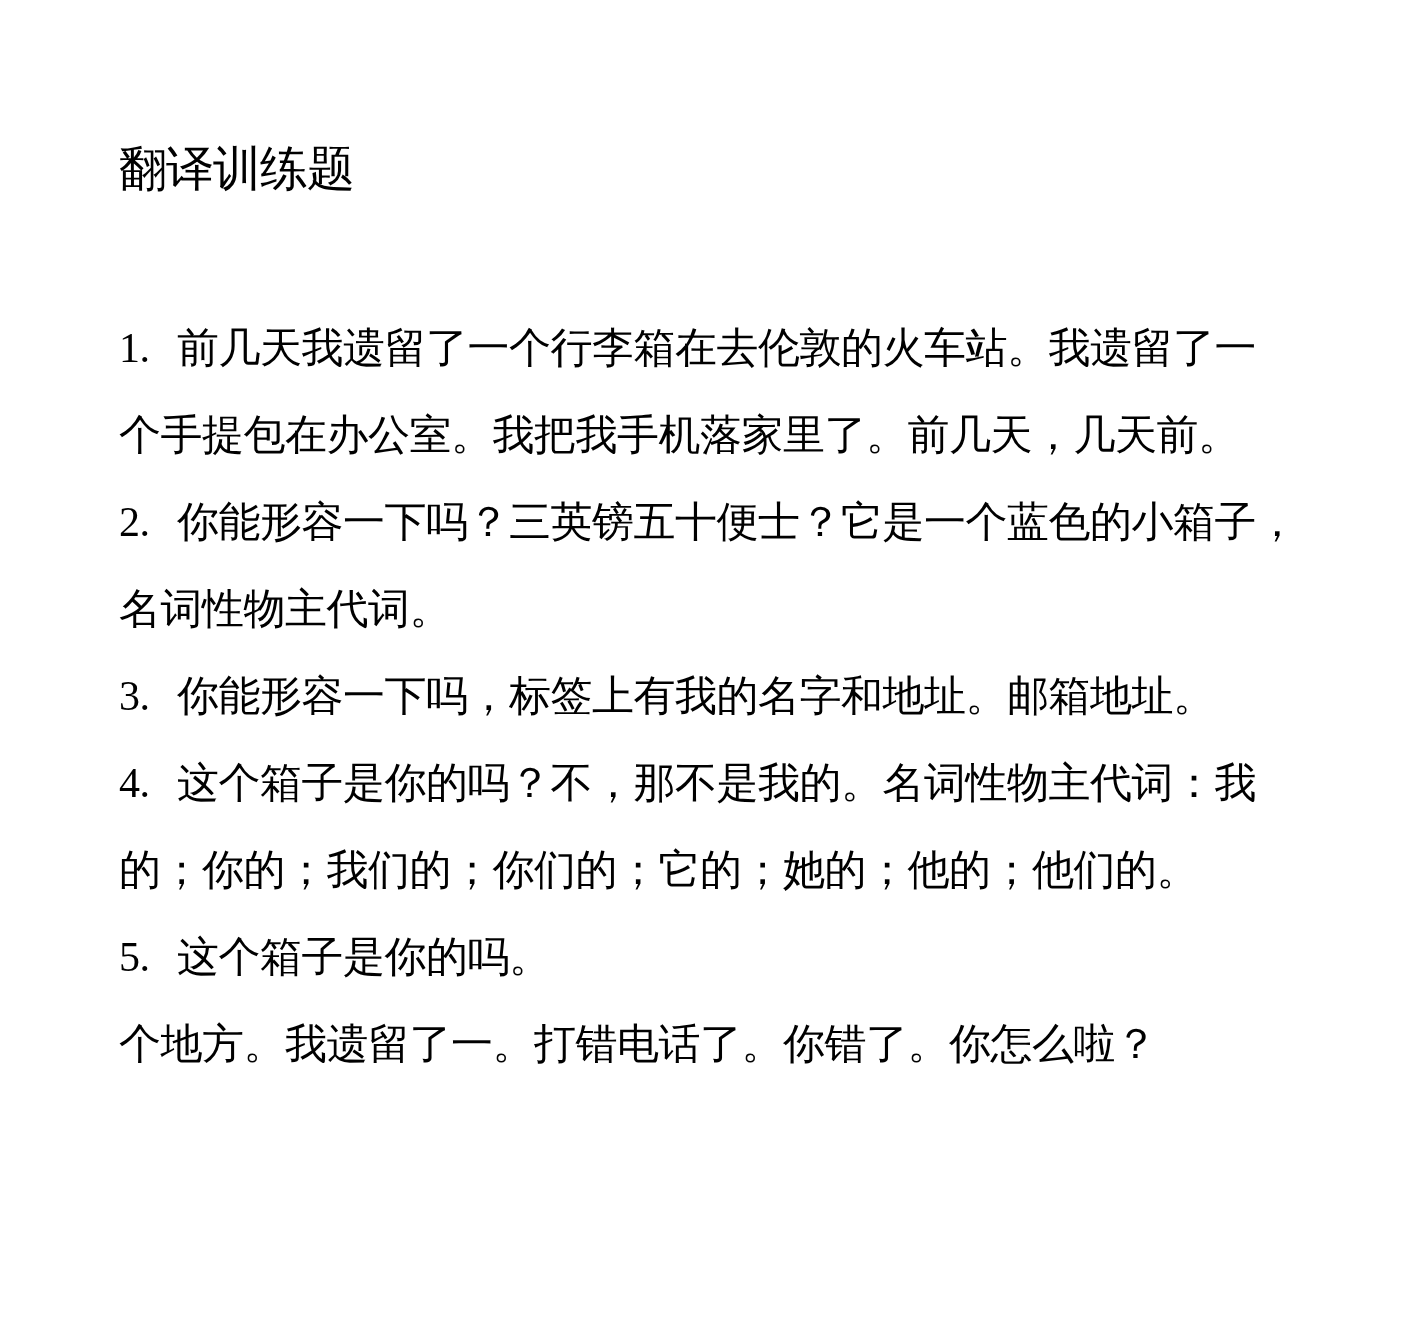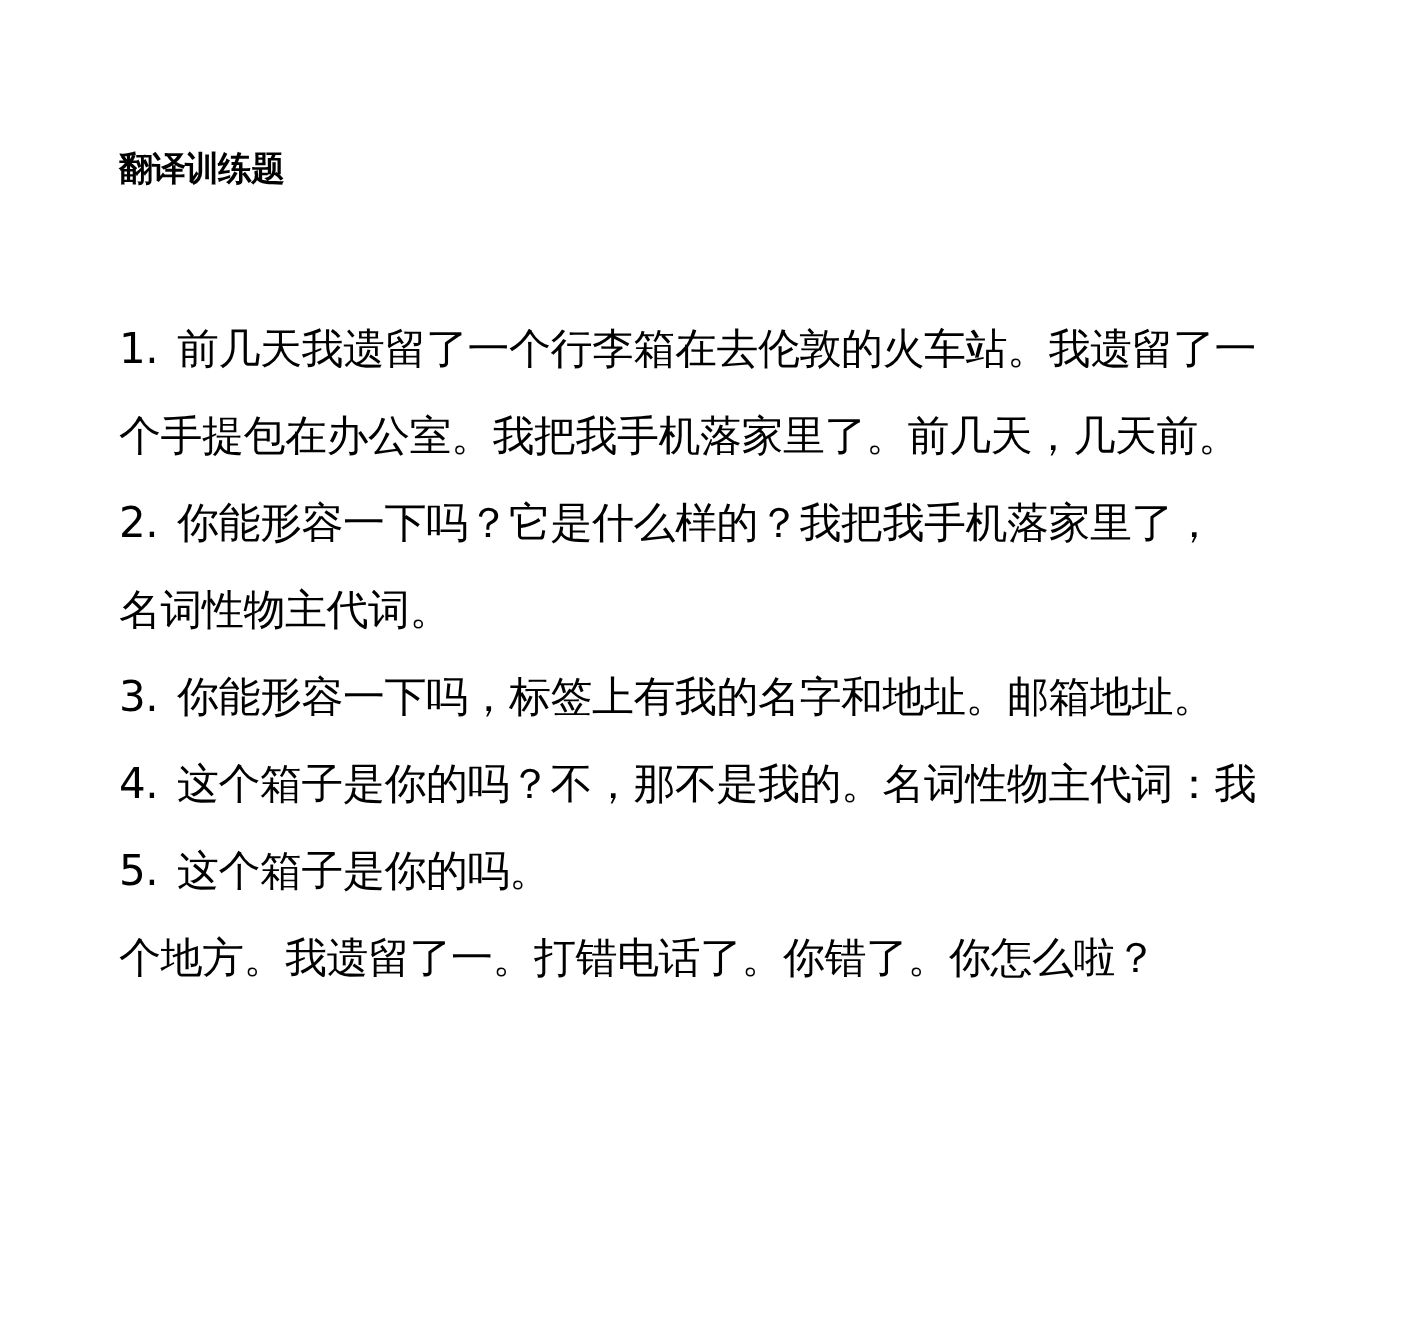--- a/index.html
+++ b/index.html
@@ -20,59 +20,61 @@
       left: 0;
       top: 0;
       width: 1417px;
       height: 1319px;
       background: #ffffff;
     }
     .title {
       position: absolute;
       left: 119px;
       top: 140px;
-      font-size: 34px;
-      font-weight: bold;
+      font-size: 48px;
+      font-weight: normal;
       line-height: 56px;
       white-space: nowrap;
       letter-spacing: -1px;
     }
     .content {
       position: absolute;
       left: 119px;
       top: 305px;
       width: 1200px;
     }
     .line {
       font-size: 42px;
       line-height: 87px;
       height: 87px;
       white-space: nowrap;
       letter-spacing: -0.5px;
+      font-family: Liberation Serif, serif;
     }
     .item-number {
       display: inline-block;
       width: 58px;
     }
   </style>
 </head>
 <body>
 
 <div class="page">
   <div class="title">翻译训练题</div>
 
   <div class="content">
 
     <div class="line"><span class="item-number">1.</span><span>前几天我遗留了一个行李箱在去伦敦的火车站。我遗留了一</span></div>
     <div class="line"><span>个手提包在办公室。我把我手机落家里了。前几天，几天前。</span></div>
 
-    <div class="line"><span class="item-number">2.</span><span>你能形容一下吗？它是什么样的？我把我手机落家里了，</span></div>
+    <div class="line"><span class="item-number">2.</span><span>你能形容一下吗？三英镑五十便士？它是一个蓝色的小箱子，</span></div>
     <div class="line"><span>名词性物主代词。</span></div>
 
     <div class="line"><span class="item-number">3.</span><span>你能形容一下吗，标签上有我的名字和地址。邮箱地址。</span></div>
 
     <div class="line"><span class="item-number">4.</span><span>这个箱子是你的吗？不，那不是我的。名词性物主代词：我</span></div>
+    <div class="line"><span>的；你的；我们的；你们的；它的；她的；他的；他们的。</span></div>
 
     <div class="line"><span class="item-number">5.</span><span>这个箱子是你的吗。</span></div>
 
     <div class="line"><span>个地方。我遗留了一。打错电话了。你错了。你怎么啦？</span></div>
   </div>
 </div>
 
 </body></html>

